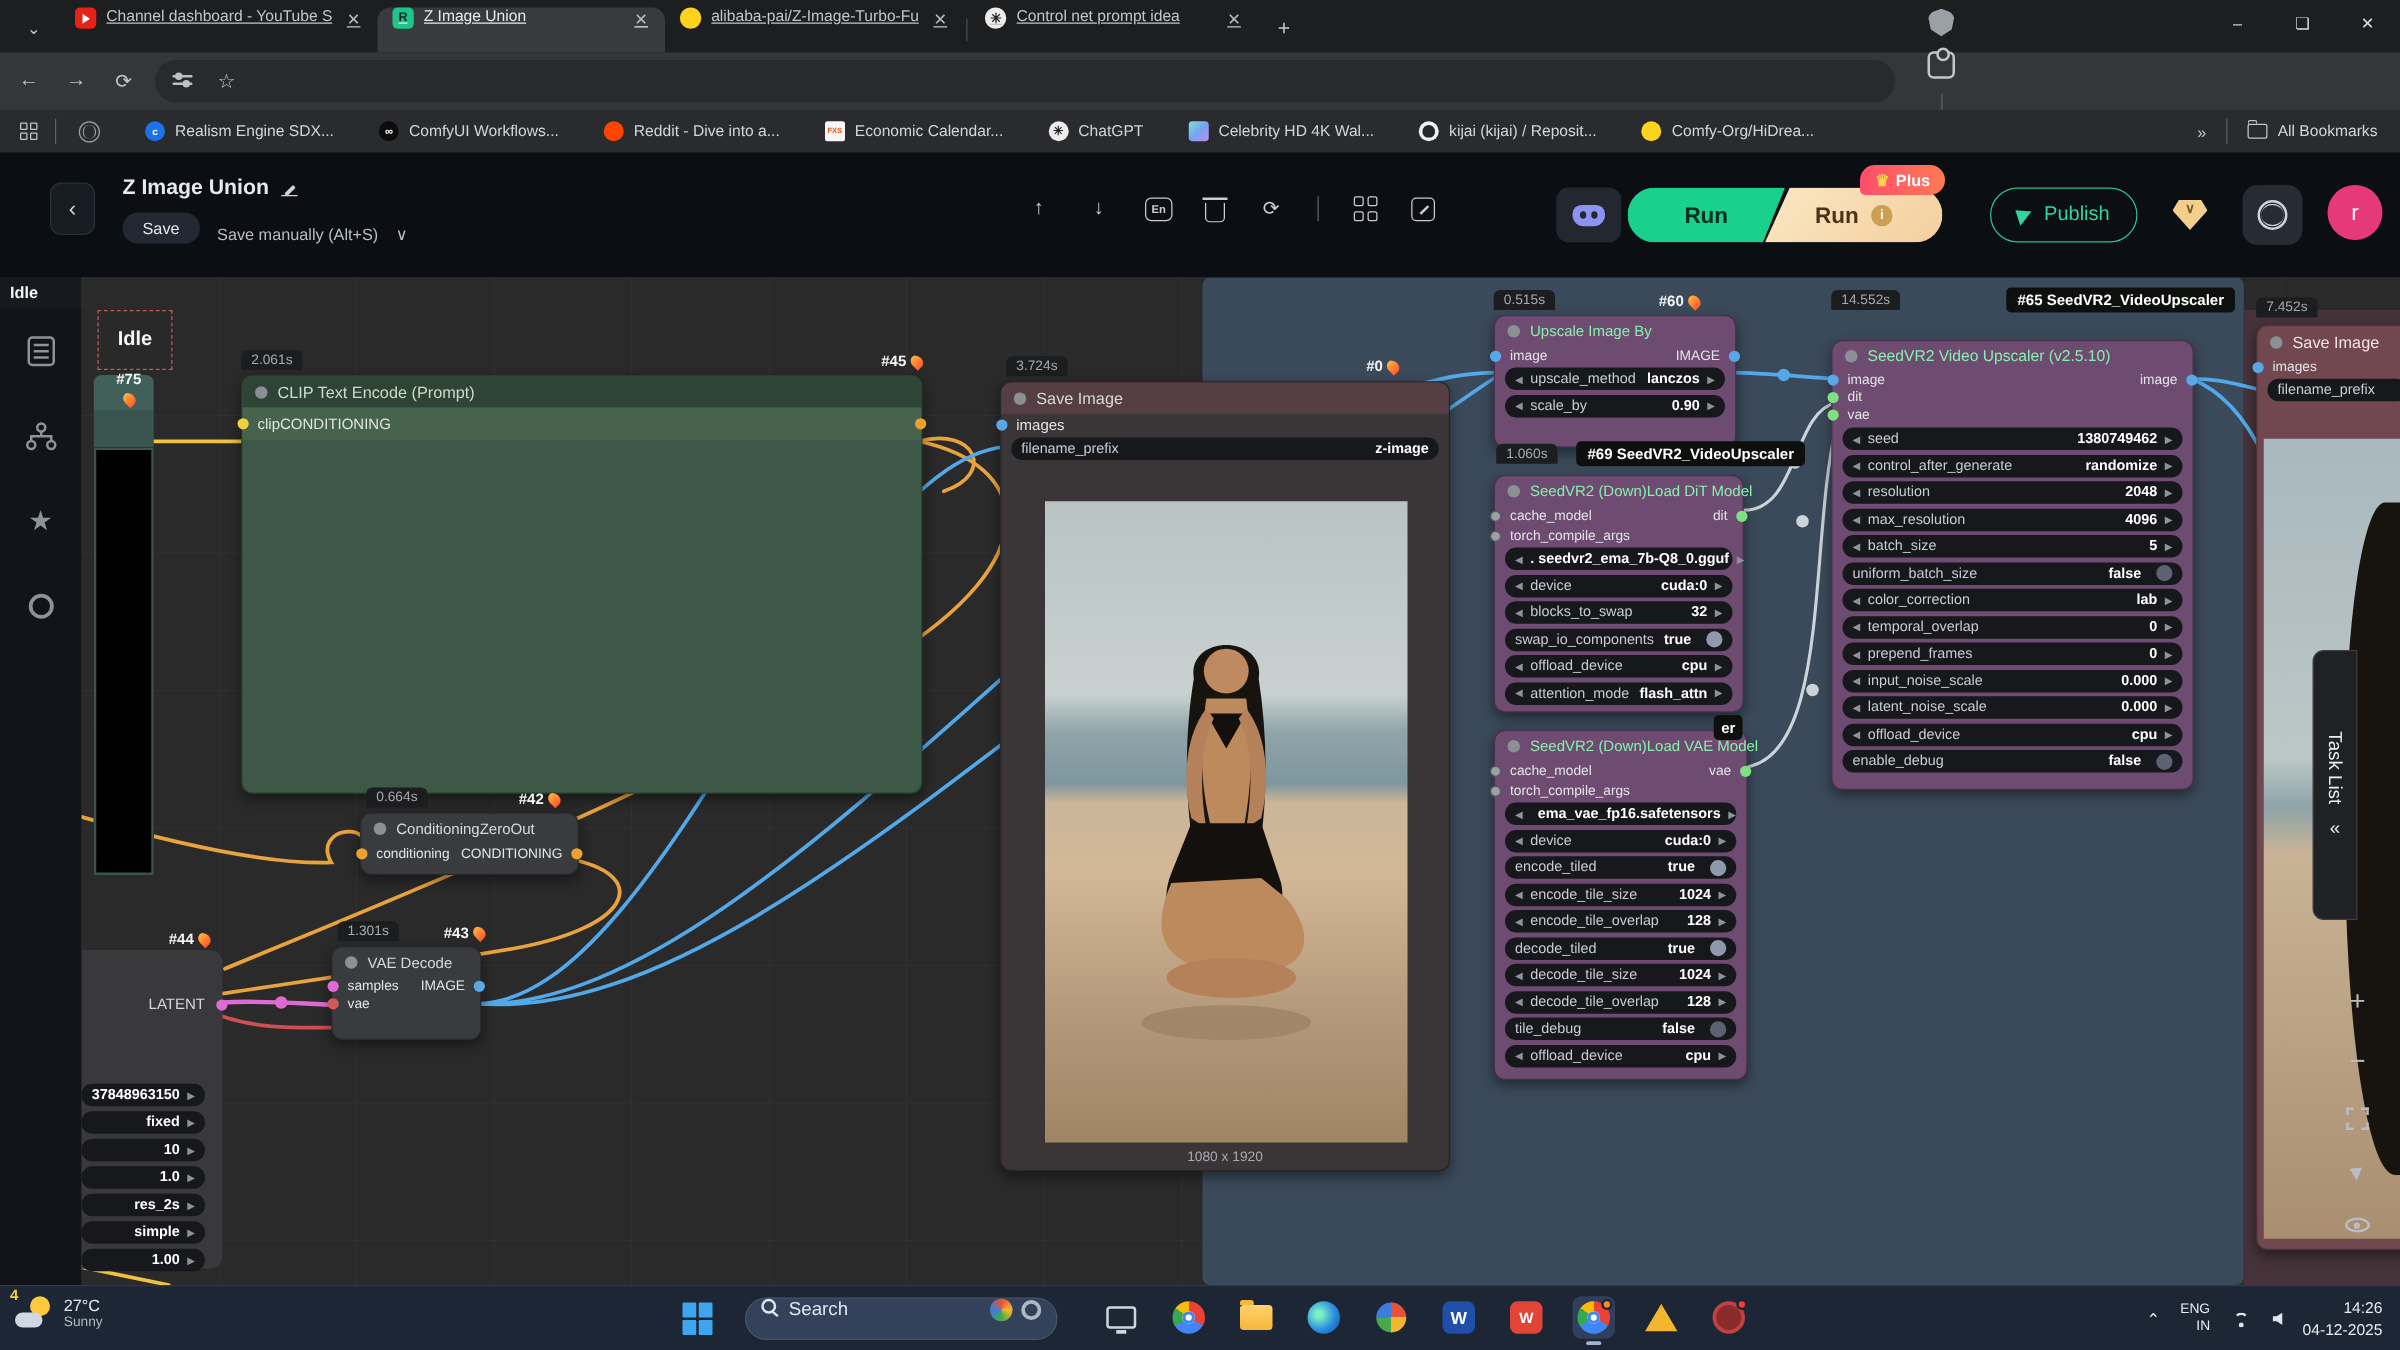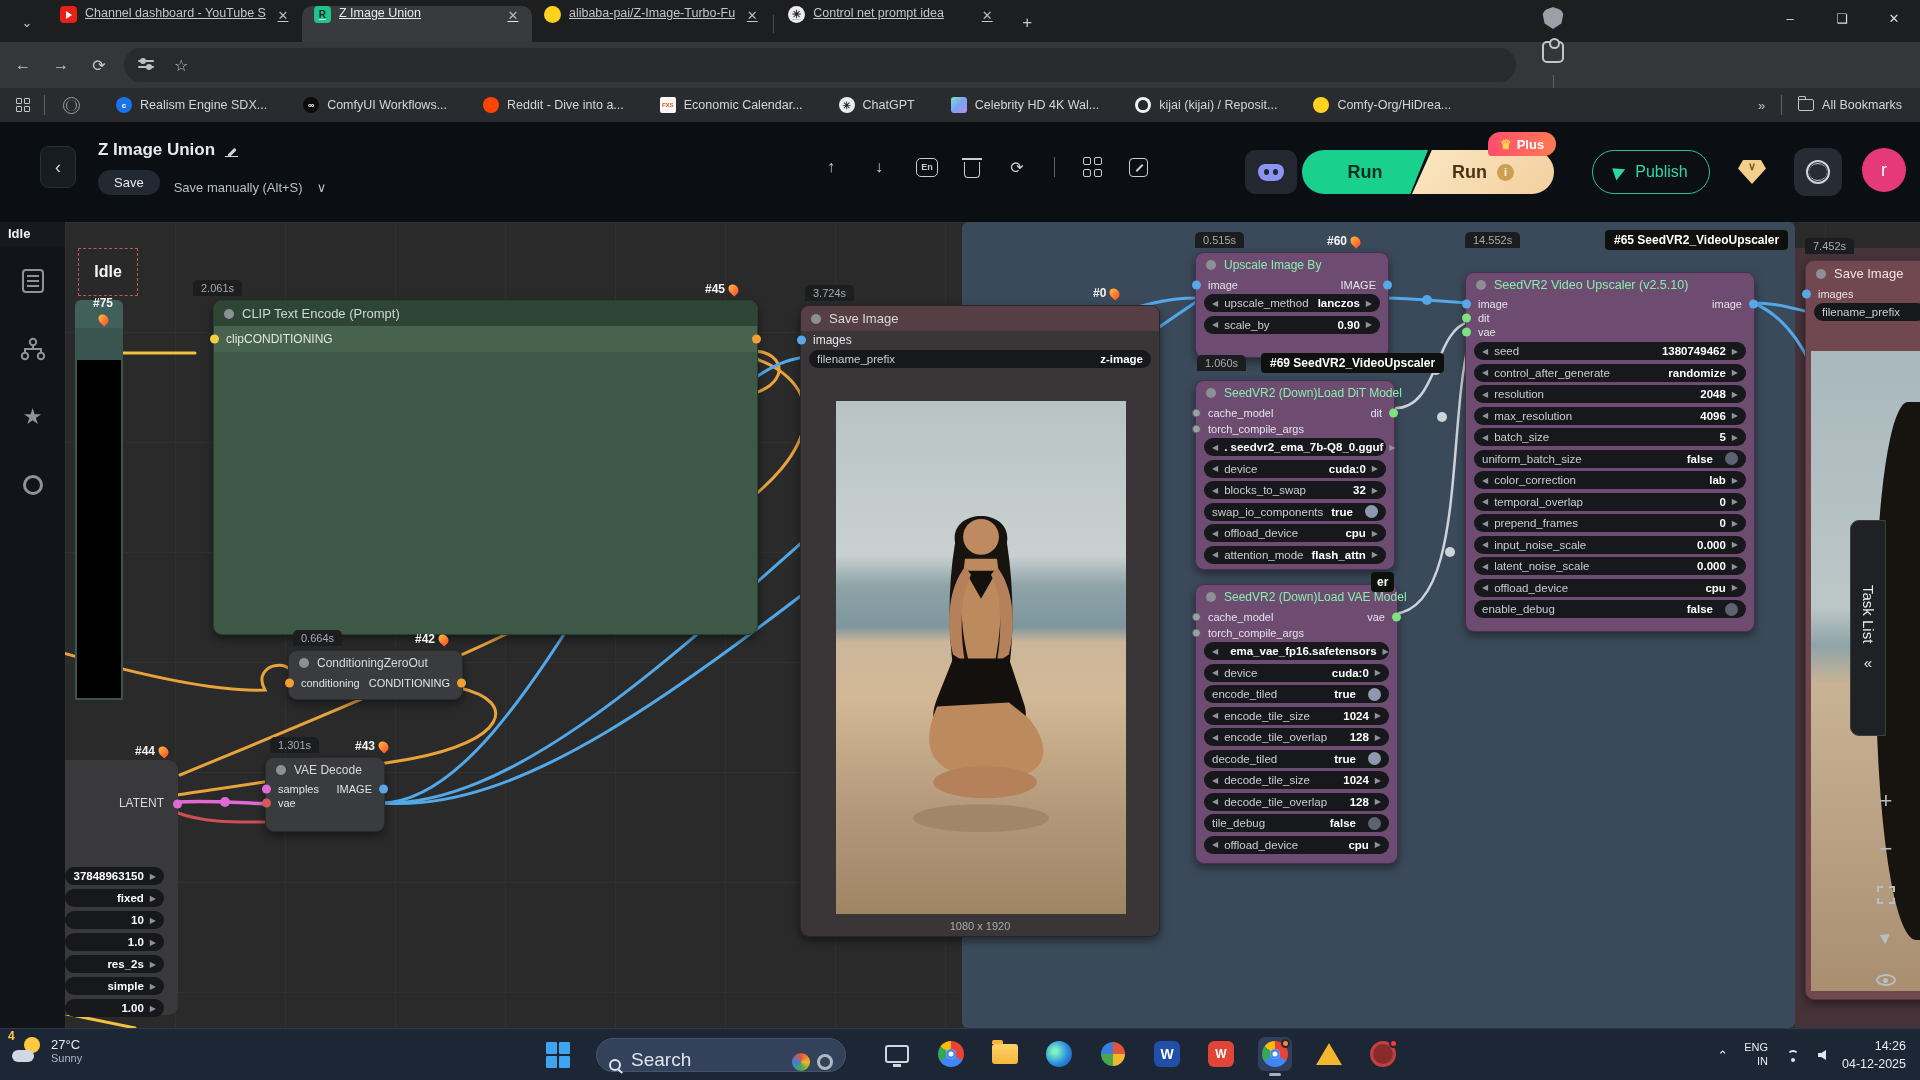--- a/index.html
+++ b/index.html
@@ -145,21 +145,21 @@
   
   .purple{background:#6e4b71;border:1px solid #4a3050;}
   .purple .ntitle{color:#86efac;}
   .graynode{background:#3a3b3e;border:1px solid #2a2b2d;}
   .savenode{background:#3a3537;border:1px solid #2a2527;}
   .savenode .ntitle{background:#553f45;border-radius:8px 8px 0 0;}
   .savenode2{background:#714750;border:1px solid #55343c;}
   .savenode2 .ntitle{color:#f2e4e7;}
 
   
-  .clipnode{background:#3e5847;border:1px solid #26402f;margin-left:20px;}
+  .clipnode{background:#3e5847;border:1px solid #26402f;}
   .clipnode .ntitle{background:#2e4434;border-radius:8px 8px 0 0;color:#cfd9cd;}
   .cliprow{background:#47634e;display:flex;align-items:center;padding:6px 12px;color:#dfe6dd;font-size:12px;position:relative;}
   .textarea{position:absolute;left:9px;right:9px;top:66px;bottom:9px;background:#141714;border-radius:3px;border-left:3px solid #e8e8e8;color:#e8e8e8;font-family:"DejaVu Sans Mono",monospace;font-size:10.5px;padding:5px 7px;}
 
   
   .idlebox{position:absolute;left:13px;top:26px;width:60px;height:48px;border:1.5px dashed #c05a5a;display:flex;align-items:center;justify-content:center;color:#f2f4f6;font-size:16px;font-weight:bold;z-index:3;background:rgba(40,40,40,.4);}
   .idlenode{position:absolute;left:10px;top:78px;width:48px;height:400px;z-index:2;}
   .idlenode .b1{height:28px;background:#41605a;border-radius:6px 6px 0 0;}
   .idlenode .b2{height:30px;background:#3a5450;}
   .idlenode .img{height:342px;background:#000;border:2px solid #3a5450;}
@@ -193,21 +193,21 @@
   
   .taskbar{position:absolute;left:0;top:1028px;width:1920px;height:52px;background:#1d2634;border-top:1px solid #2c3a4d;color:#e8ecf1;}
   .weather{position:absolute;left:12px;top:6px;display:flex;align-items:center;gap:9px;}
   .wicon{position:relative;width:30px;height:30px;}
   .wicon .sun{position:absolute;right:2px;top:2px;width:16px;height:16px;border-radius:50%;background:#ffc93d;}
   .wicon .cloud{position:absolute;left:0;bottom:3px;width:22px;height:12px;border-radius:10px;background:#cfd8e3;}
   .wicon .num{position:absolute;left:-4px;top:-6px;color:#ffc93d;font-size:12px;font-weight:bold;}
   .wtxt .t1{font-size:13px;} .wtxt .t2{font-size:11px;color:#aeb8c4;}
   .winbtn{position:absolute;left:546px;top:13px;width:26px;height:26px;display:grid;grid-template-columns:11px 11px;grid-gap:2px;}
   .winbtn i{background:#3ea6f0;border-radius:1px;}
-  .searchpill{position:absolute;left:596px;top:9px;width:250px;height:34px;background:#32405546;background:#33415a;border:1px solid #46556e;border-radius:17px;display:flex;align-items:flex-end;gap:10px;padding:0 12px;font-size:19px;color:#dfe5ec;}
+  .searchpill{position:absolute;left:596px;top:9px;width:250px;height:34px;background:#32405546;background:#33415a;border:1px solid #46556e;border-radius:17px;display:flex;align-items:flex-start;gap:10px;padding:0 12px;font-size:15px;color:#dfe5ec;}
   .mag{width:12px;height:12px;border:2px solid #dfe5ec;border-radius:50%;position:relative;flex:none;}
   .mag::after{content:"";position:absolute;right:-4px;bottom:-3px;width:6px;height:2px;background:#dfe5ec;transform:rotate(40deg);}
   .sp-right{margin-left:auto;display:flex;gap:7px;align-items:center;}
   .sp-cam{width:18px;height:18px;border-radius:50%;background:conic-gradient(#e5533c,#f2b72e,#49a84c,#3a7de0,#e5533c);}
   .sp-gear{width:16px;height:16px;border:3px solid #aeb8c4;border-radius:50%;}
   .apps{position:absolute;left:880px;top:8px;display:flex;gap:20px;align-items:center;}
   .app{width:34px;height:34px;border-radius:7px;position:relative;display:flex;align-items:center;justify-content:center;}
   .app.hl{background:#31405a;}
   .app.hl::after{content:"";position:absolute;left:11px;bottom:-5px;width:12px;height:3px;border-radius:2px;background:#9fb3cc;}
   .app .dotbadge{position:absolute;right:2px;top:2px;width:9px;height:9px;border-radius:50%;background:#ff8a2a;border:2px solid #1d2634;}

